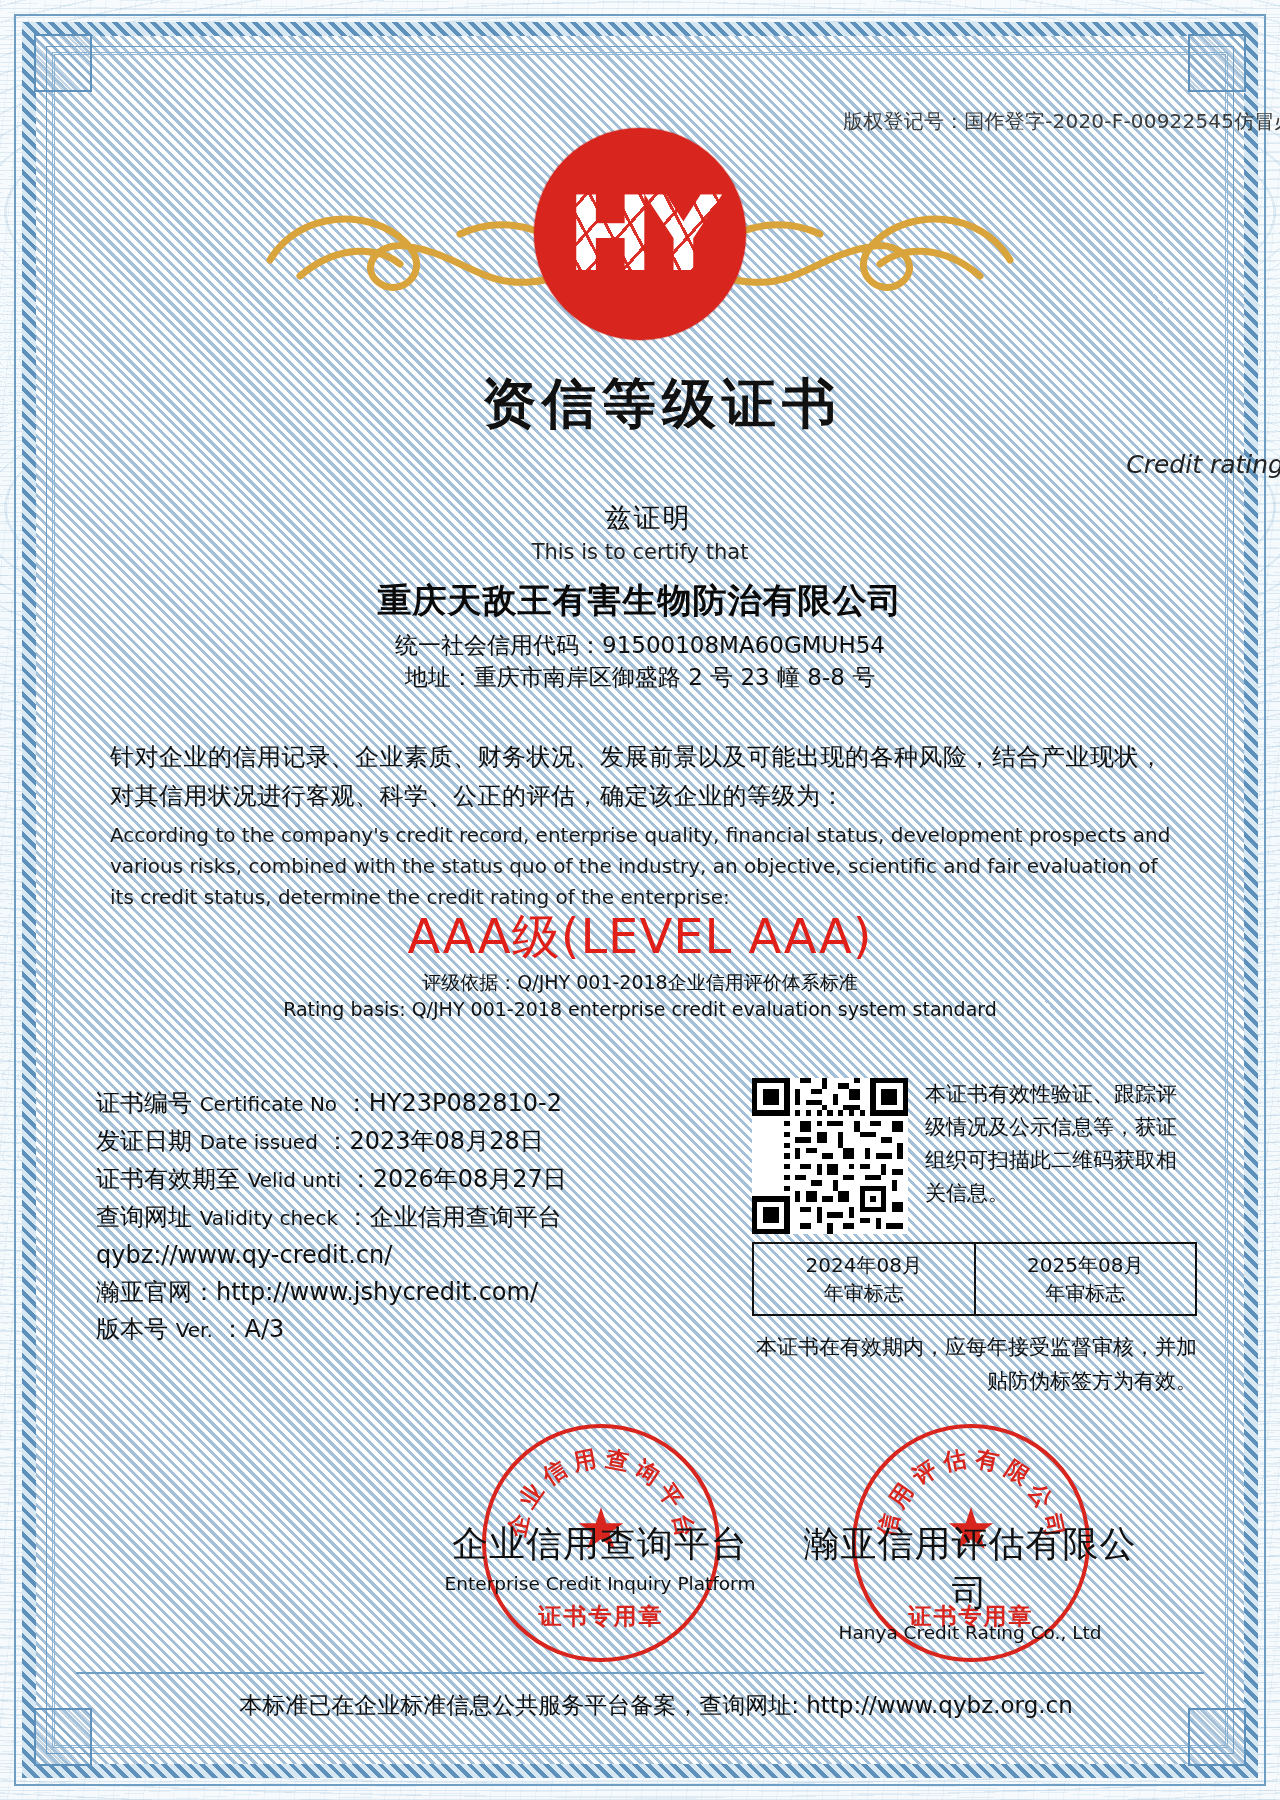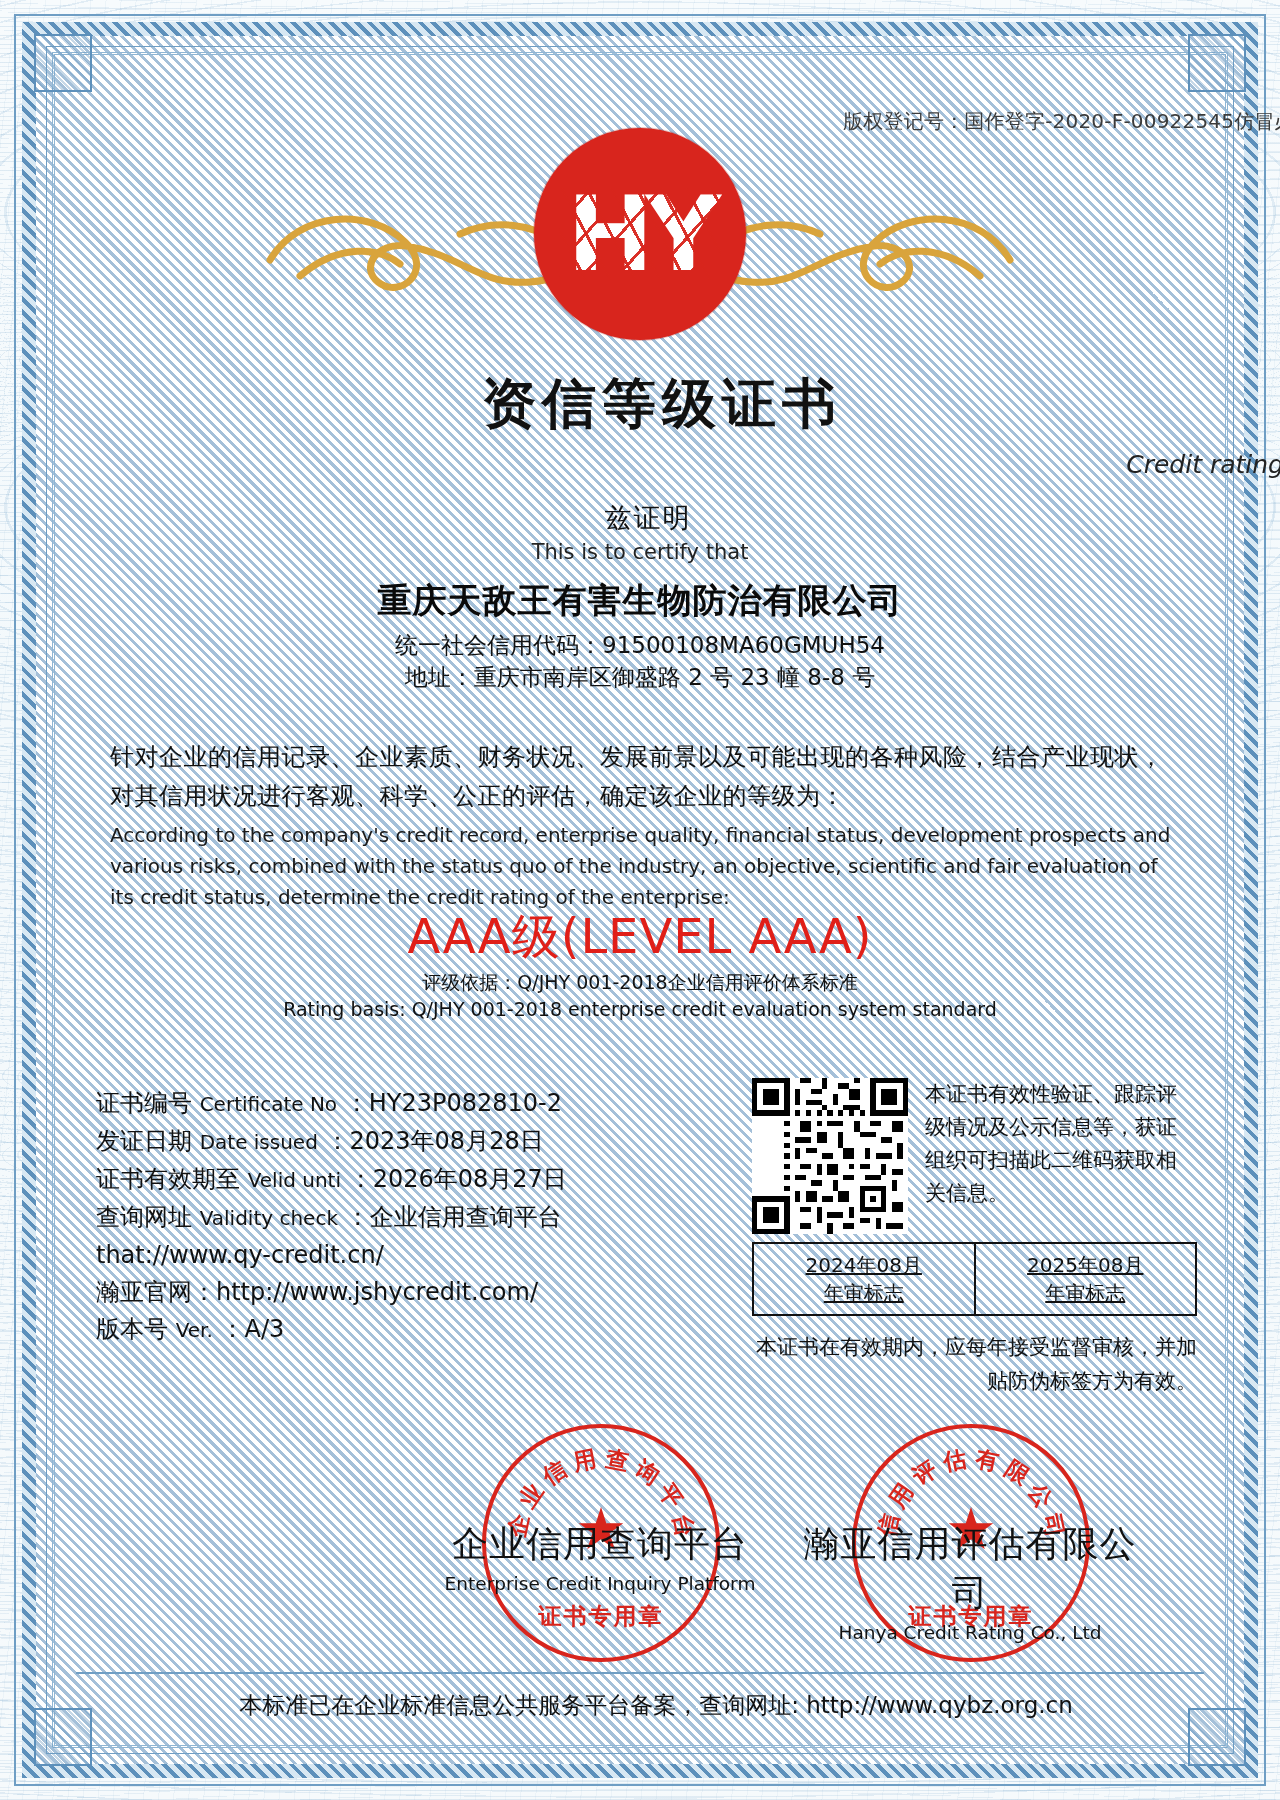--- a/index.html
+++ b/index.html
@@ -169,21 +169,21 @@
     position:absolute;top:1078px;left:925px;width:272px;
     font-size:21px;line-height:33px;color:#111;
   }
   .stamp-boxes{
     position:absolute;top:1242px;left:752px;width:445px;height:74px;
     display:flex;
   }
   .stamp-box{
     flex:1;border:2px solid #111;
     display:flex;flex-direction:column;align-items:center;justify-content:center;
-    font-size:20px;line-height:28px;color:#111;text-decoration:underline;
+    font-size:20px;line-height:28px;color:#111;
   }
   .stamp-box + .stamp-box{border-left:none;}
   .note2{
     position:absolute;top:1330px;left:742px;width:455px;
     font-size:21px;line-height:34px;color:#111;text-align:right;
   }
 
   
   .seal{
     position:absolute;width:230px;height:230px;border-radius:50%;
@@ -294,21 +294,21 @@
       <div class="row">
         <span>证书有效期至</span>
         <span class="lbl-en">Velid unti</span>
         <span>：2026年08月27日</span>
       </div>
       <div class="row">
         <span>查询网址</span>
         <span class="lbl-en">Validity check</span>
         <span>：企业信用查询平台</span>
       </div>
-      <div class="row">that://www.qy-credit.cn/</div>
+      <div class="row">qybz://www.qy-credit.cn/</div>
       <div class="row">瀚亚官网：http://www.jshycredit.com/</div>
       <div class="row">
         <span>版本号</span>
         <span class="lbl-en">Ver.</span>
         <span>：A/3</span>
       </div>
     </div>
 
     <div class="qr">
       <svg viewBox="0 0 29 29" width="156" height="156" shape-rendering="crispEdges" xmlns="http://www.w3.org/2000/svg">

